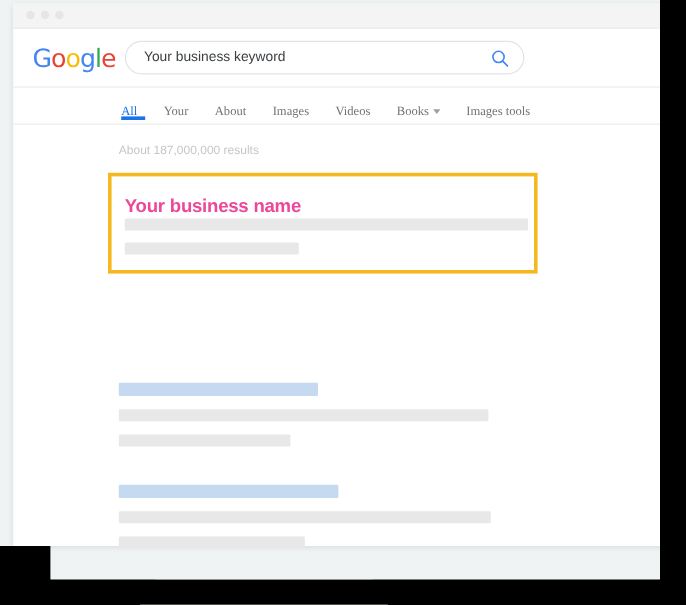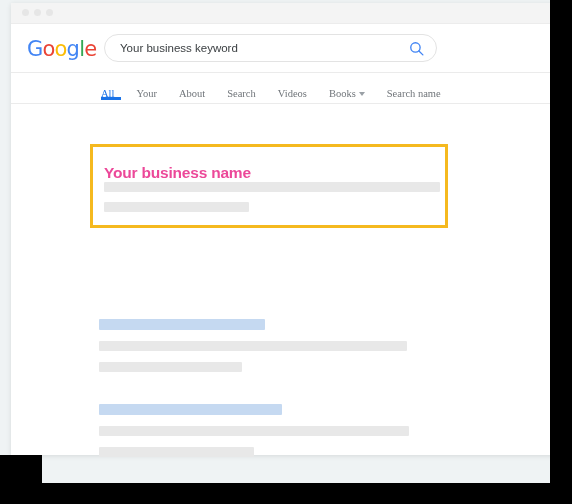--- a/index.html
+++ b/index.html
@@ -247,29 +247,30 @@
           <line x1="15.4" y1="15.4" x2="21" y2="21" stroke="#4285f4" stroke-width="1.9" stroke-linecap="round"></line>
         </svg>
       </div>
     </div>
 
     <div class="navbar">
       <div class="tabs">
         <div class="tab active"><span>All</span></div>
         <div class="tab"><span>Your</span></div>
         <div class="tab"><span>About</span></div>
-        <div class="tab"><span>Search</span></div>
+        <div class="tab"><span>Images</span></div>
         <div class="tab"><span>Videos</span></div>
         <div class="tab"><span>Books</span><i class="caret"></i></div>
-        <div class="tab"><span>Search name</span></div>
+        <div class="tab"><span>Images tools</span></div>
       </div>
     </div>
 
     <div class="results">
 
+      <div class="result-count">About 187,000,000 results</div>
 
       <div class="ad-box">
         <div class="ad-title">Your business name</div>
         <div class="bar" style="width:336px"></div>
         <div class="bar" style="width:145px"></div>
       </div>
 
       <div class="organic" style="top:215px">
         <div class="bar-blue" style="width:166px"></div>
         <div class="bar" style="width:308px"></div>

